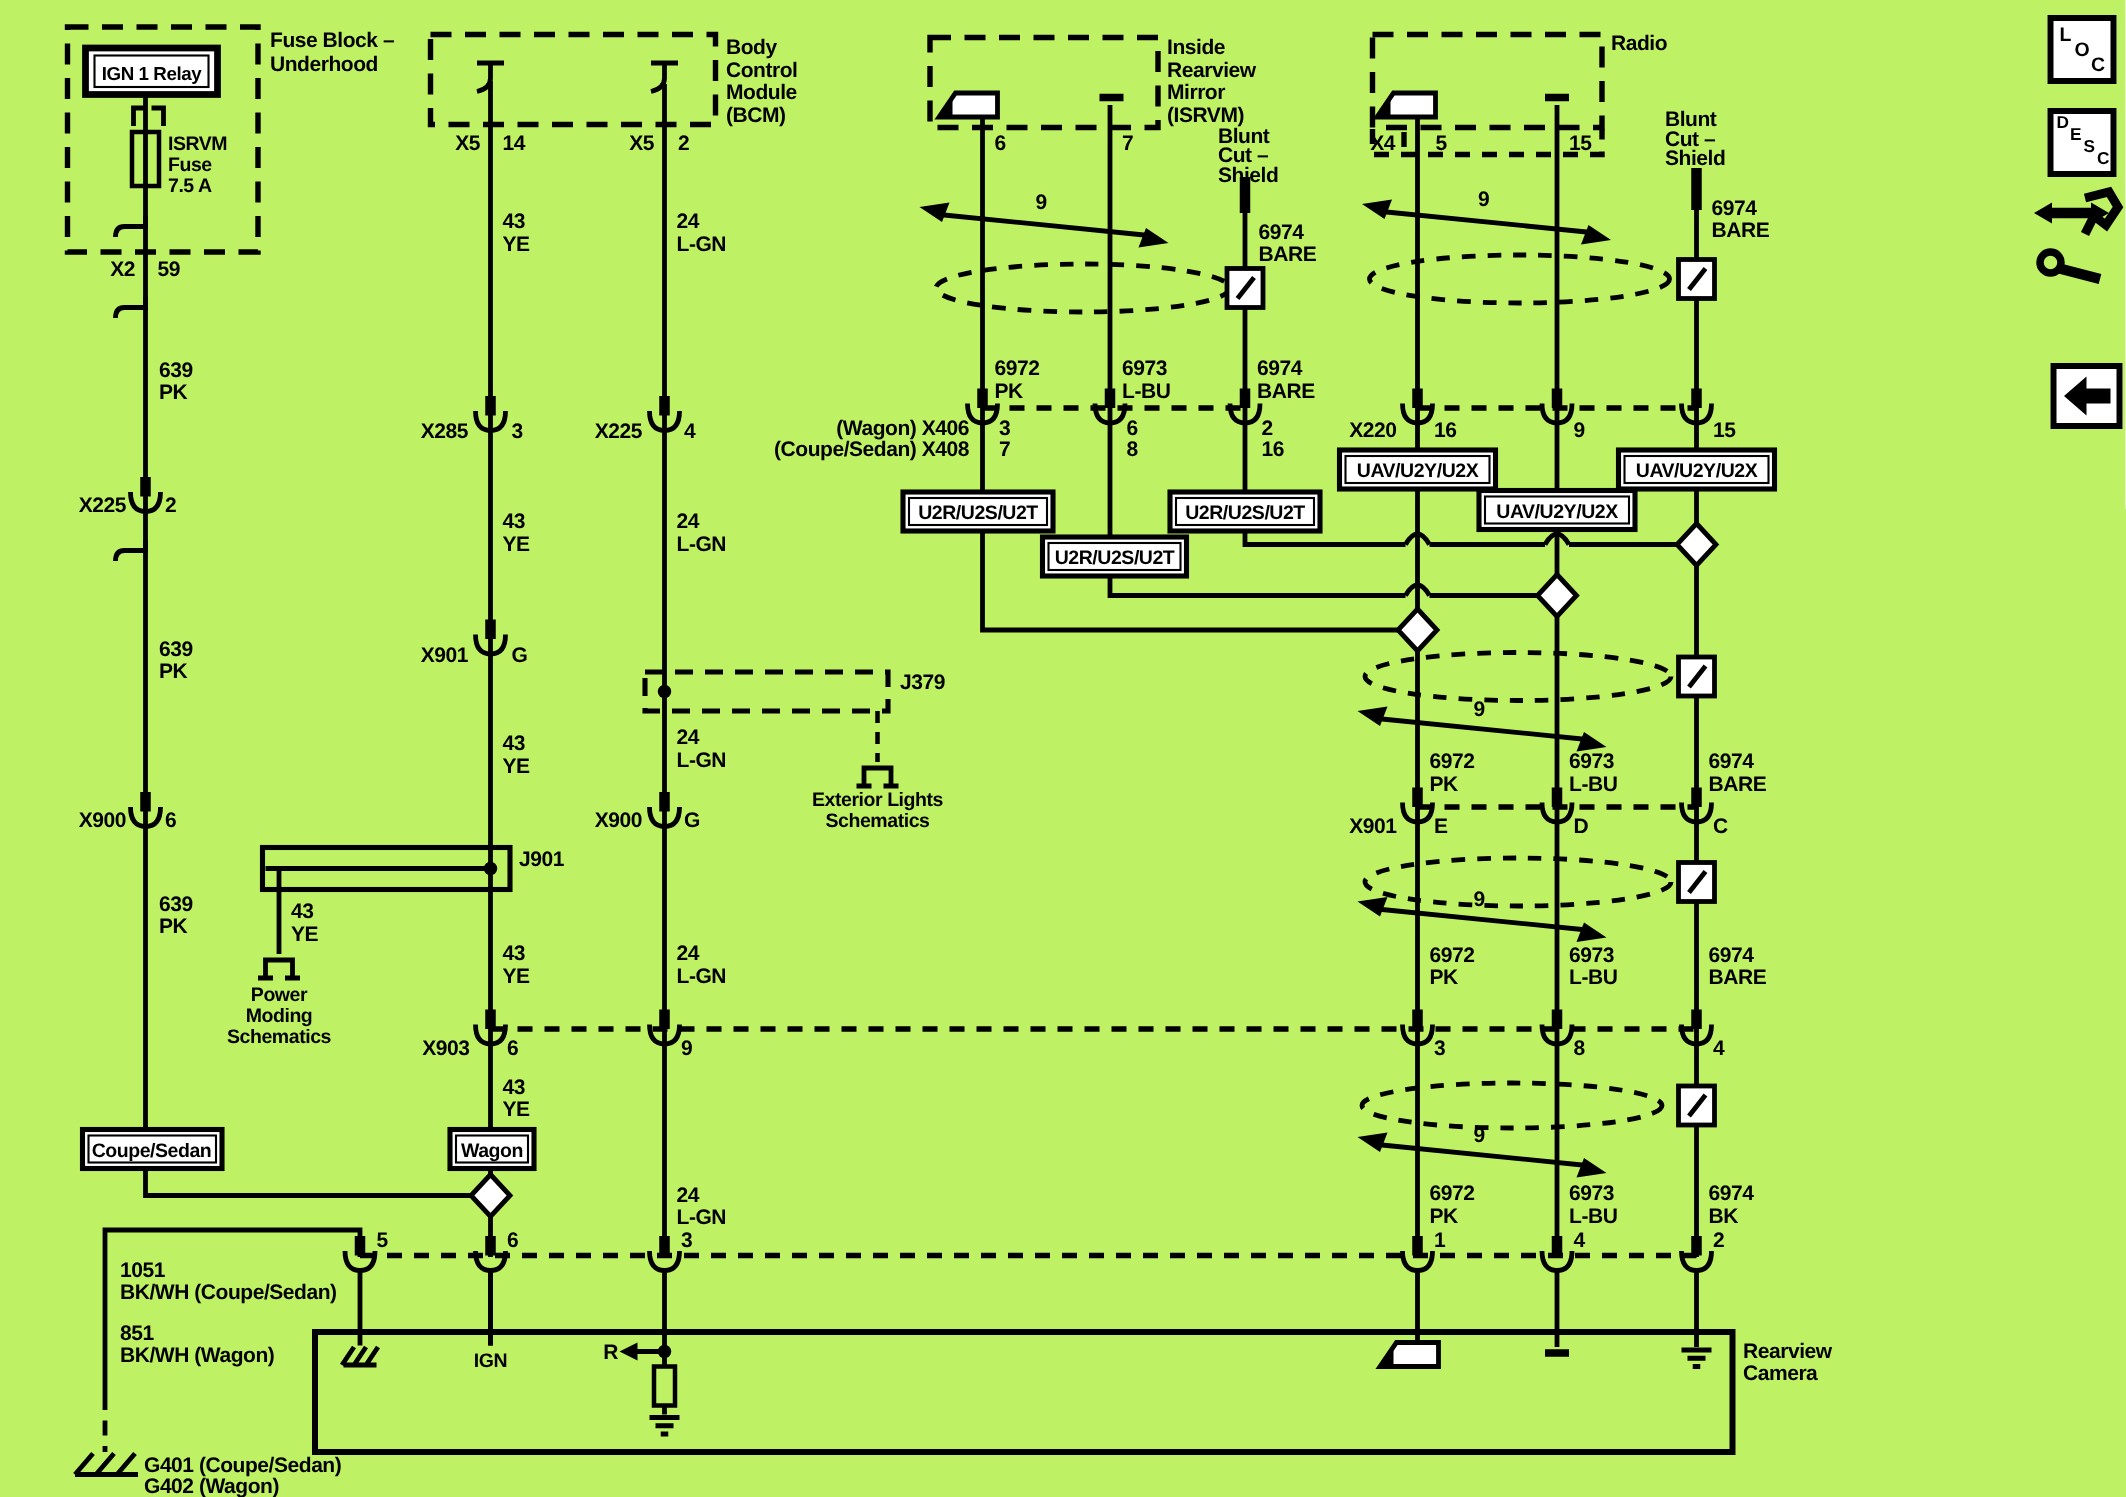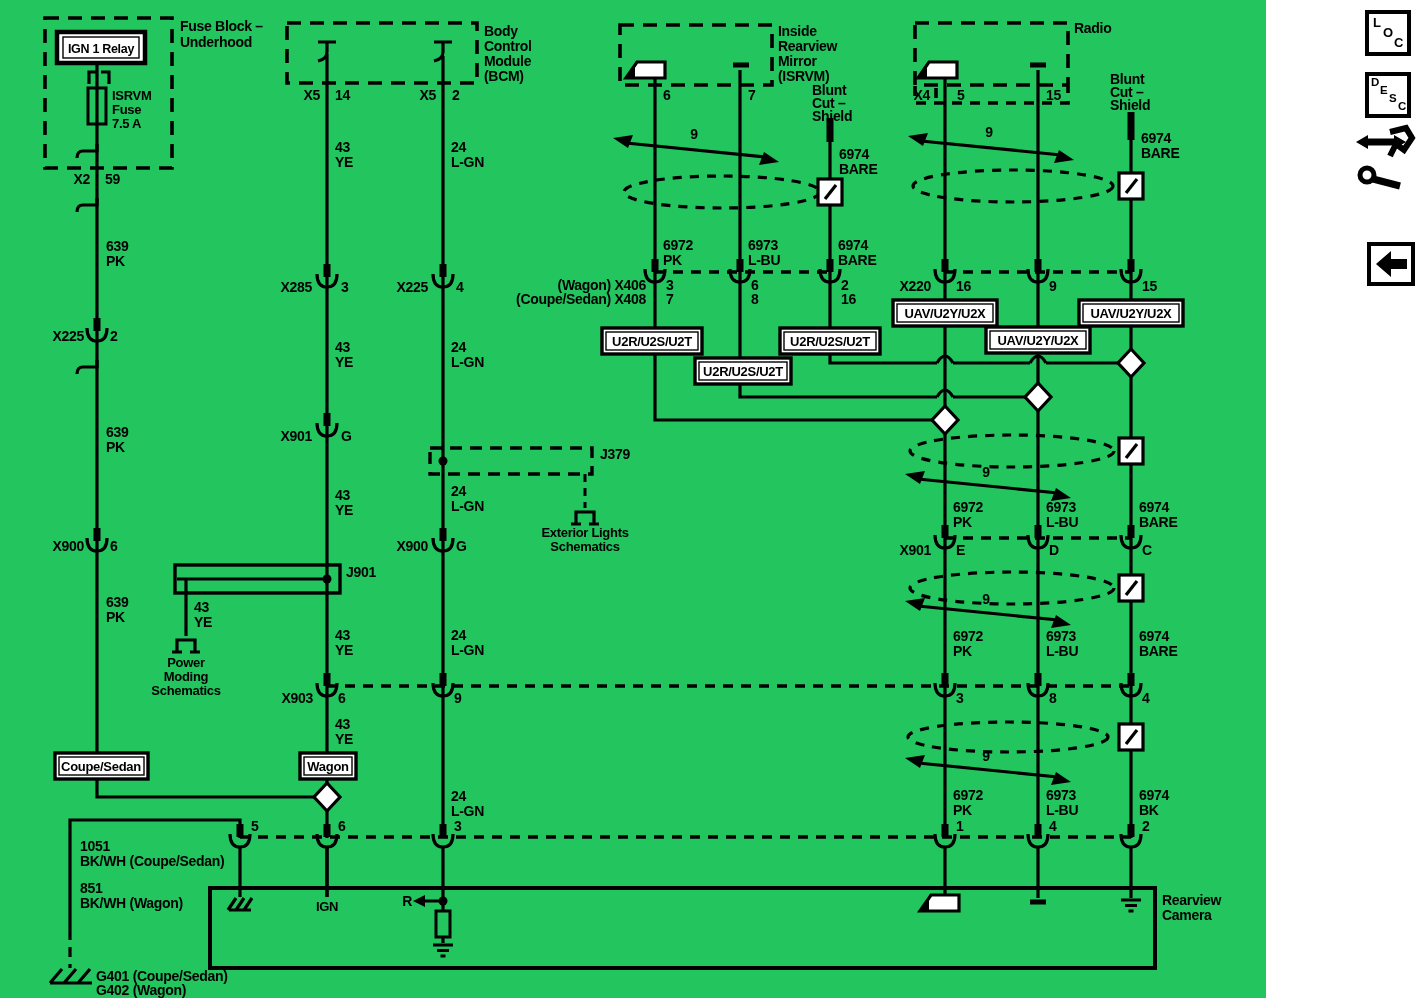--- a/index.html
+++ b/index.html
@@ -1,16 +1,16 @@
 <!DOCTYPE html>
 <html><head>
 <meta charset="utf-8">
 <style>
   html,body{margin:0;padding:0;background:#fff;width:1417px;height:998px;overflow:hidden;}
-  #stage{position:relative;width:1266px;height:998px;background:#22c55e;font-family:"Liberation Sans",sans-serif;}
+  #stage{position:relative;width:1417px;height:998px;background:#bef264;font-family:"Liberation Sans",sans-serif;}
   svg{position:absolute;left:0;top:0;}
   .w{stroke:#000;stroke-width:3.2;fill:none;}
   .t{font-family:"Liberation Sans",sans-serif;font-weight:bold;font-size:14px;fill:#000;letter-spacing:-0.3px;}
   .te{text-anchor:end;} .tm{text-anchor:middle;} .ts{font-size:13px;} .tr{font-size:12.5px;}
   .d1{stroke:#000;stroke-width:3.6;fill:none;stroke-dasharray:14 9;}
   .d2{stroke:#000;stroke-width:3.6;fill:none;stroke-dasharray:10 8;}
   .d3{stroke:#000;stroke-width:3.2;fill:none;stroke-dasharray:9 8;}
   .bx{stroke:#000;stroke-width:3.4;fill:#fff;}
   .bxn{stroke:#000;stroke-width:3.4;fill:none;}
   .thin{stroke:#000;stroke-width:1.4;fill:none;}

